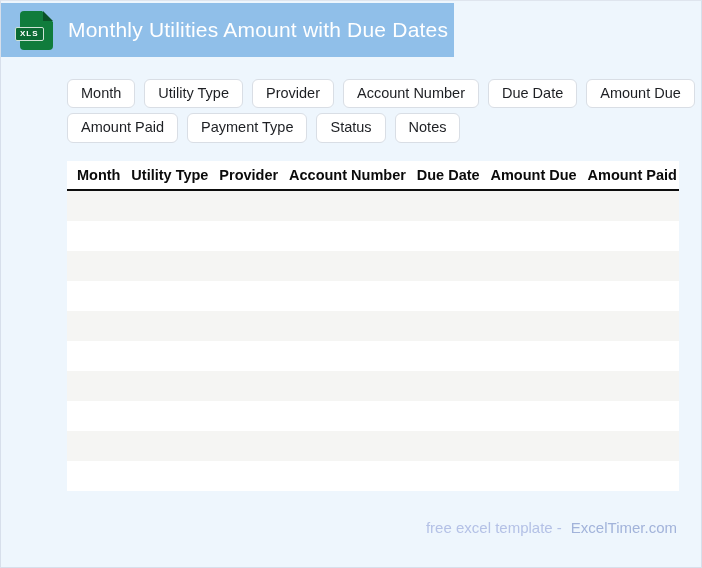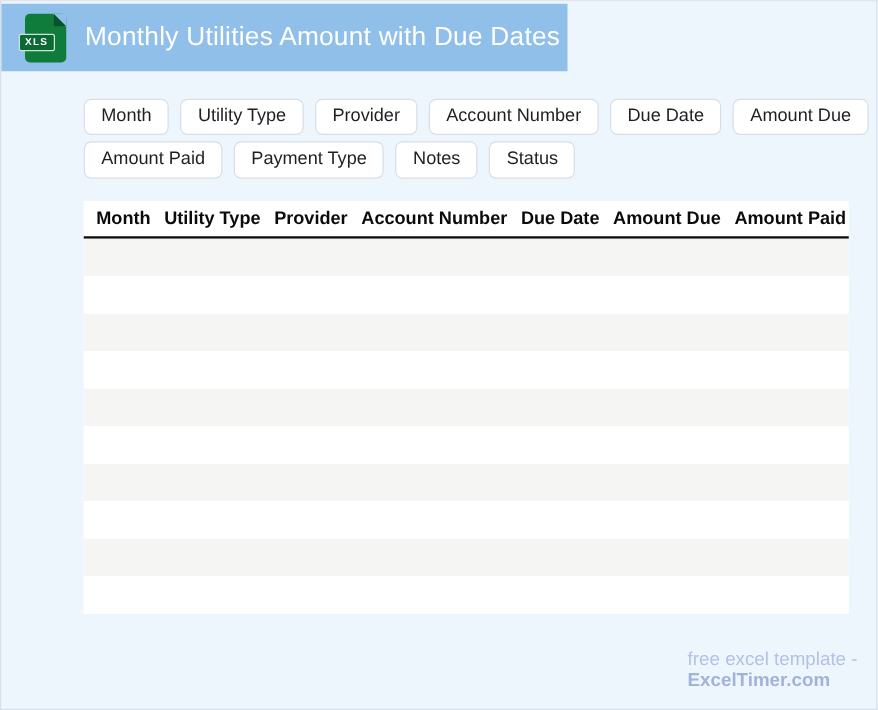--- a/index.html
+++ b/index.html
@@ -123,24 +123,23 @@
 
   
   .footer {
     position: absolute;
     right: 24px;
     top: 518px;
     font-size: 15px;
     display: flex;
     align-items: baseline;
     white-space: nowrap;
-    flex-direction: column;
   }
   .footer .footer-prefix { color: #b4c1e6; font-weight: normal; }
-  .footer .footer-brand  { color: #a2b3da; font-weight: bold; margin-left: 9px; }
+  .footer .footer-brand  { color: #a2b3da; font-weight: normal; margin-left: 9px; }
 </style>
 </head>
 <body>
 
 <div class="page">
 
   <div class="header-bar">
     <div class="xls-file">
       <span class="fold-cover"></span>
       <span class="fold"></span>
@@ -154,22 +153,22 @@
       <span class="chip">Month</span>
       <span class="chip">Utility Type</span>
       <span class="chip">Provider</span>
       <span class="chip">Account Number</span>
       <span class="chip">Due Date</span>
       <span class="chip">Amount Due</span>
     </div>
     <div class="chip-row">
       <span class="chip">Amount Paid</span>
       <span class="chip">Payment Type</span>
+      <span class="chip">Status</span>
       <span class="chip">Notes</span>
-      <span class="chip">Status</span>
     </div>
   </div>
 
   <div class="table-wrap">
     <div class="tbl-header">
       <span class="th">Month</span>
       <span class="th">Utility Type</span>
       <span class="th">Provider</span>
       <span class="th">Account Number</span>
       <span class="th">Due Date</span>

